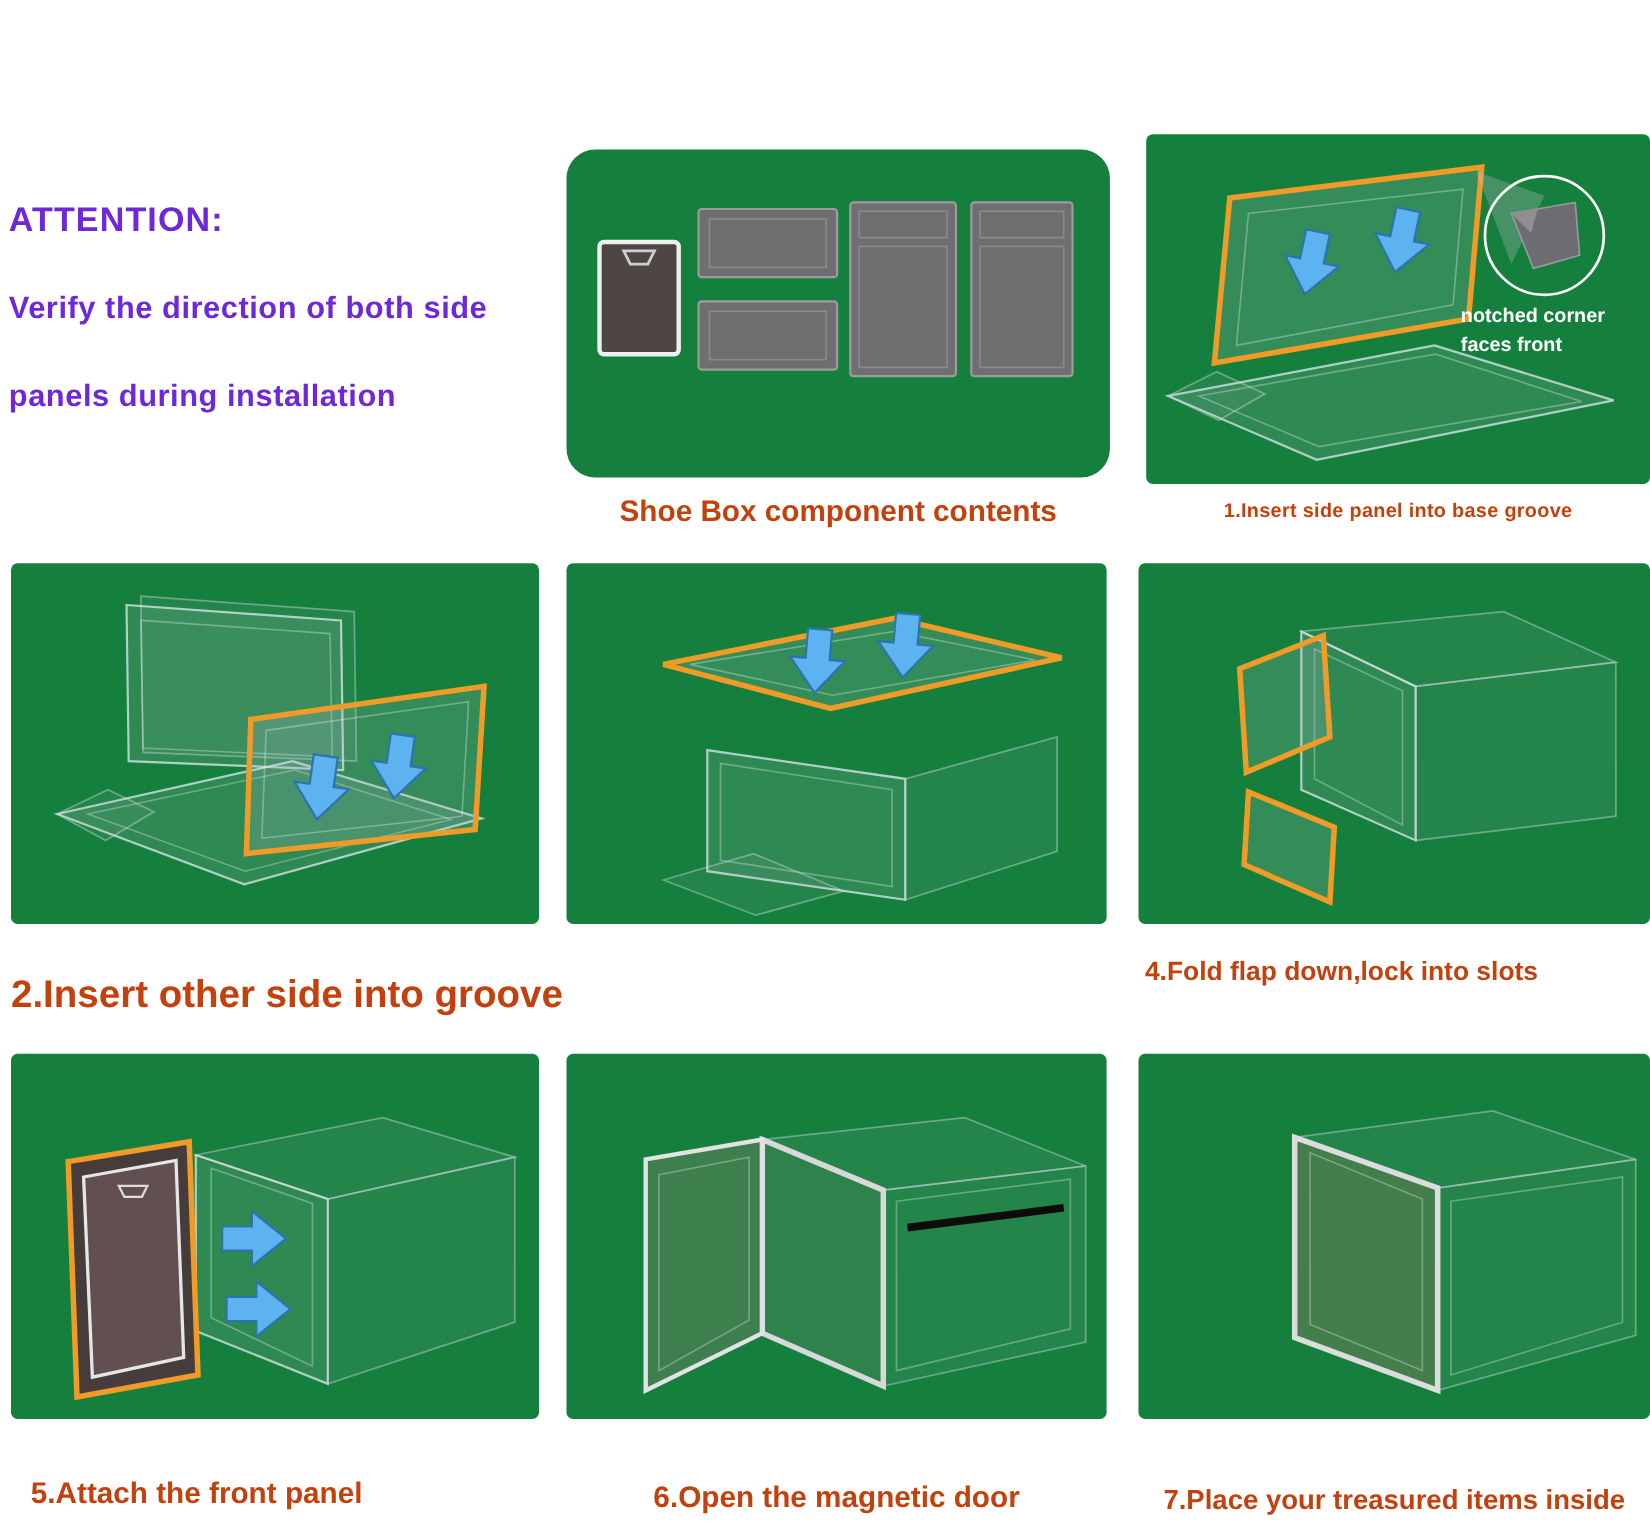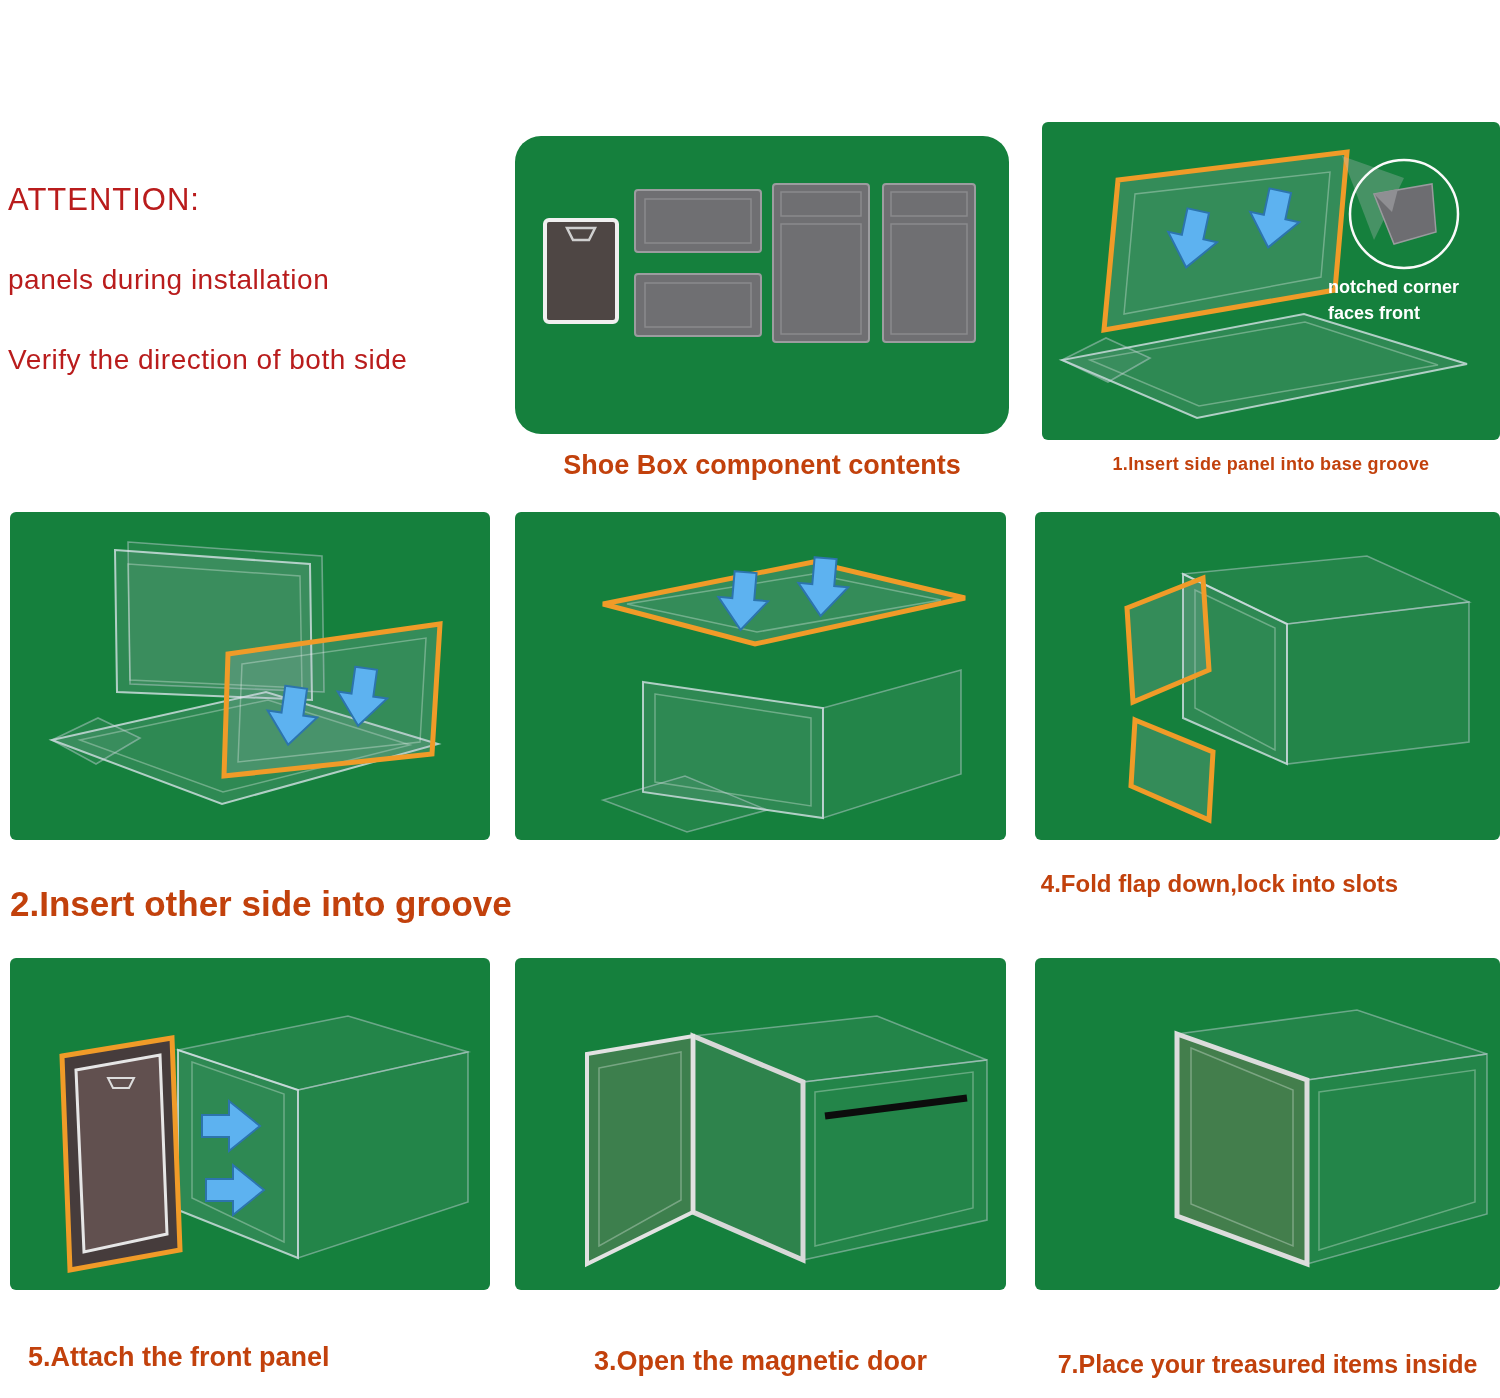--- a/index.html
+++ b/index.html
@@ -2,21 +2,21 @@
 <html><head>
 <meta charset="utf-8">
 <style>
   html,body{margin:0;padding:0;background:#ffffff;}
   .canvas{position:relative;width:1500px;height:1398px;background:#ffffff;
           font-family:"Liberation Sans",sans-serif;overflow:hidden;}
 
   .title{position:absolute;top:2px;left:0;width:100%;margin:0;text-align:center;
          font-size:46px;font-weight:800;letter-spacing:2px;color:#1b1b1b;}
 
-  .attention{position:absolute;left:8px;top:182px;width:505px;color:#b91c1c;font-weight:400;}
+  .attention{position:absolute;left:8px;top:182px;width:505px;color:#6d28d9;font-weight:700;}
   .attn-heading{font-size:31px;letter-spacing:1px;margin-bottom:46px;}
   .attn-line{font-size:28px;letter-spacing:0.5px;margin-bottom:48px;}
 
   .panel{position:absolute;background:#15803d;}
   .panel svg{display:block;width:100%;height:100%;}
   #p-components{left:515px;top:136px;width:494px;height:298px;border-radius:26px;overflow:hidden;}
   #p-step1{left:1042px;top:122px;width:458px;height:318px;border-radius:6px;}
   #p-step2{left:10px;top:512px;width:480px;height:328px;border-radius:6px;}
   #p-step3{left:515px;top:512px;width:491px;height:328px;border-radius:6px;}
   #p-step4{left:1035px;top:512px;width:465px;height:328px;border-radius:6px;}
@@ -47,22 +47,22 @@
   .gray-inner{fill:none;stroke:#8a8a8d;stroke-width:1.5;}
 </style>
 </head>
 <body>
 
 <div class="canvas">
 
 
   <div class="attention">
     <div class="attn-heading">ATTENTION:</div>
+    <div class="attn-line">Verify the direction of both side</div>
     <div class="attn-line">panels during installation</div>
-    <div class="attn-line">Verify the direction of both side</div>
   </div>
 
   <div class="panel" id="p-components">
     <svg viewBox="0 0 494 298">
       <rect x="30" y="84" width="72" height="102" rx="4" fill="#4e4644" stroke="#f0f0f0" stroke-width="4"></rect>
       <path d="M 52 92 h 28 l -6 12 h -16 z" fill="none" stroke="#cfcfcf" stroke-width="2.5"></path>
       <rect x="120" y="54" width="126" height="62" rx="3" class="gray-part"></rect>
       <rect x="130" y="63" width="106" height="44" class="gray-inner"></rect>
       <rect x="120" y="138" width="126" height="62" rx="3" class="gray-part"></rect>
       <rect x="130" y="147" width="106" height="44" class="gray-inner"></rect>
@@ -173,21 +173,21 @@
     <svg viewBox="0 0 491 332">
       <polygon points="178,78 362,58 472,102 288,124" class="glass-faint"></polygon>
       <polygon points="288,124 472,102 472,262 288,302" class="glass-faint"></polygon>
       <polygon points="300,134 458,114 458,250 300,288" class="inner"></polygon>
       <line x1="310" y1="158" x2="452" y2="140" stroke="#0c0c0c" stroke-width="7"></line>
       <polygon points="178,78 288,124 288,302 178,254" fill="rgba(160,145,142,0.18)" stroke="#d8d8d8" stroke-width="5"></polygon>
       <polygon points="72,96 178,78 178,254 72,306" fill="rgba(165,125,118,0.28)" stroke="#e2e2e2" stroke-width="4"></polygon>
       <polygon points="84,110 166,94 166,242 84,288" class="inner"></polygon>
     </svg>
   </div>
-  <div class="caption" id="cap-step6">3.Open the magnetic door</div>
+  <div class="caption" id="cap-step6">6.Open the magnetic door</div>
 
   <div class="panel" id="p-step7">
     <svg viewBox="0 0 465 332">
       <polygon points="142,76 322,52 452,96 272,122" class="glass-faint"></polygon>
       <polygon points="272,122 452,96 452,256 272,306" class="glass-faint"></polygon>
       <polygon points="284,134 440,112 440,244 284,292" class="inner"></polygon>
       <polygon points="142,76 272,122 272,306 142,258" fill="rgba(165,120,108,0.32)" stroke="#dcdcdc" stroke-width="5"></polygon>
       <polygon points="156,90 258,132 258,288 156,246" class="inner"></polygon>
     </svg>
   </div>

